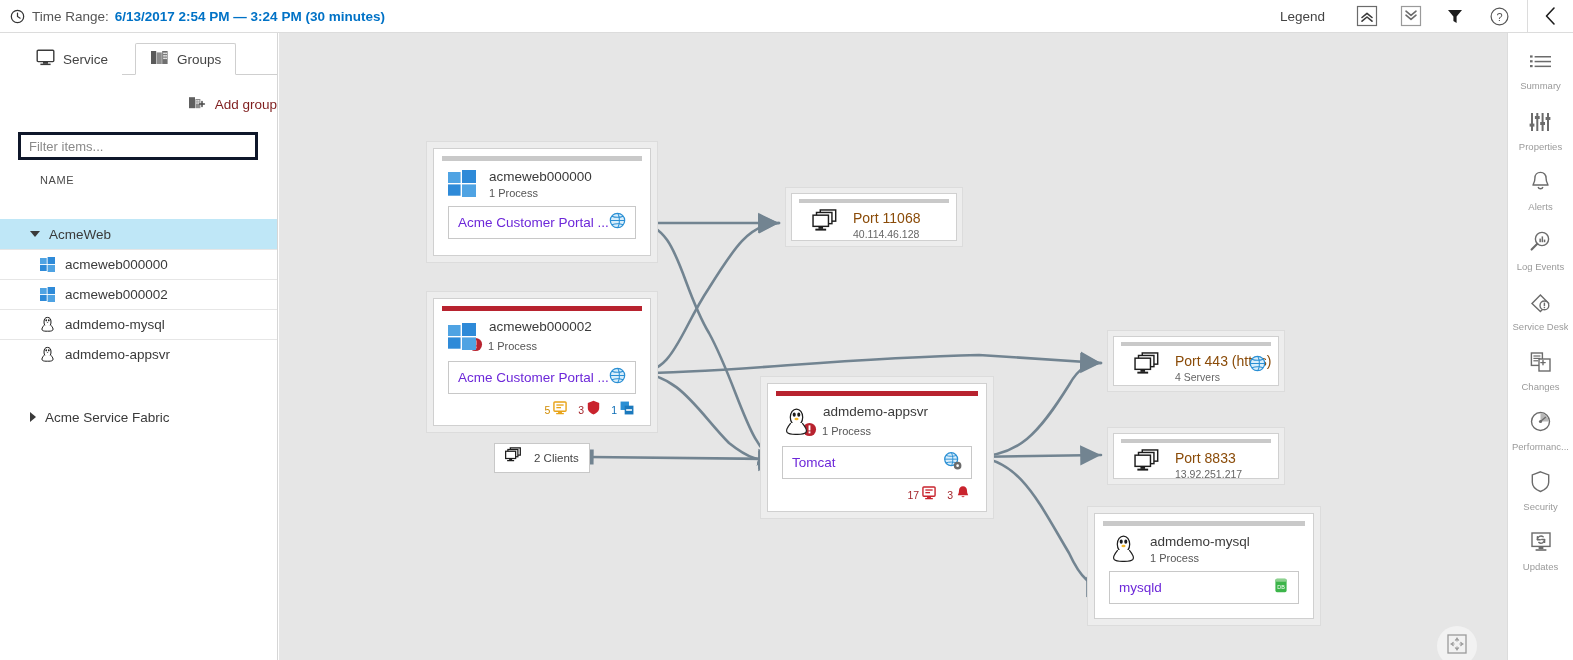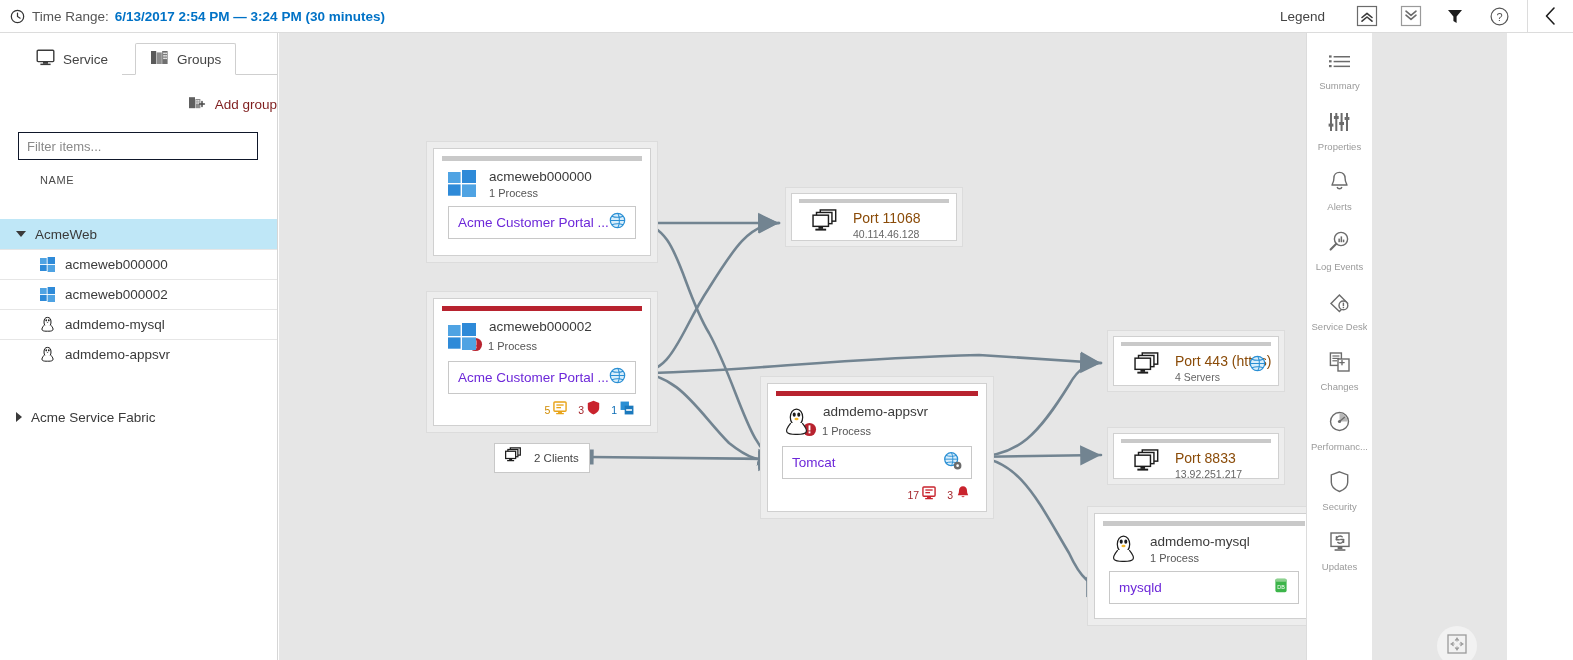--- a/index.html
+++ b/index.html
@@ -2,21 +2,21 @@
 <html><head>
 <meta charset="utf-8">
 <style>
   html,body{margin:0;padding:0;}
   body{
     width:1573px;height:660px;overflow:hidden;
     font-family:"Liberation Sans", sans-serif;
     background:#ffffff;color:#333;
     -webkit-font-smoothing:antialiased;
   }
-  #app{position:relative;width:1372px;height:660px;}
+  #app{position:relative;width:1573px;height:660px;}
 
   
   .topbar{
     position:absolute;left:0;top:0;width:1573px;height:33px;
     background:#ffffff;border-bottom:1px solid #dcdcdc;
     display:flex;align-items:center;box-sizing:border-box;
   }
   .tb-clock{margin-left:10px;display:flex;align-items:center;}
   .tb-label{font-size:13.5px;color:#555;margin-left:7px;}
   .tb-value{font-size:13.5px;color:#0072c6;font-weight:bold;margin-left:6px;}
@@ -44,31 +44,31 @@
     border-radius:2px 2px 0 0;z-index:3;
   }
   .tab#tab-machines{left:22px;}
   .tab#tab-groups{left:135px;}
   .addgroup{
     display:flex;align-items:center;margin:20px 0 0 22px;font-size:13.5px;color:#7f1d1d;justify-content:flex-end;
   }
   .addgroup .alabel{margin-left:8px;}
   .filterbox{
     margin:18px 0 0 18px;width:240px;height:28px;box-sizing:border-box;
-    border:1px solid #0f172a;background:#fff;
+    border:3px solid #0f172a;background:#fff;
     font-size:13px;color:#333;padding:0 8px;font-family:"Liberation Sans",sans-serif;
   }
   .filterbox::placeholder{color:#8a8a8a;}
   .colhead{margin:14px 0 0 40px;font-size:11px;letter-spacing:.6px;color:#4a4a4a;}
   .tree{margin-top:8px;}
   .trow{
     position:relative;height:30px;display:flex;align-items:center;
     font-size:13.5px;color:#3a3a3a;box-sizing:border-box;
   }
-  .trow.group{padding-left:16px;margin-top:33px;}
+  .trow.group{padding-left:30px;margin-top:33px;}
   .trow.child{padding-left:40px;border-top:1px solid #e6e6e6;}
   .trow.child:last-child{border-bottom:1px solid #e6e6e6;}
   .trow.sel{background:#bfe7f7;}
   .tri{width:0;height:0;margin-right:9px;}
   .tri.down{border-left:5px solid transparent;border-right:5px solid transparent;border-top:6px solid #3a3a3a;}
   .tri.right{border-top:5px solid transparent;border-bottom:5px solid transparent;border-left:6px solid #3a3a3a;}
   .tico{width:18px;display:flex;align-items:center;justify-content:flex-start;margin-right:7px;}
 
   
   .rightrail{

